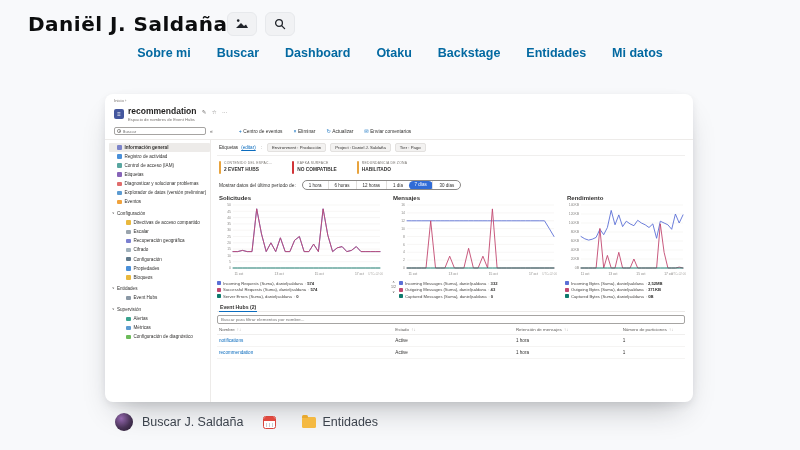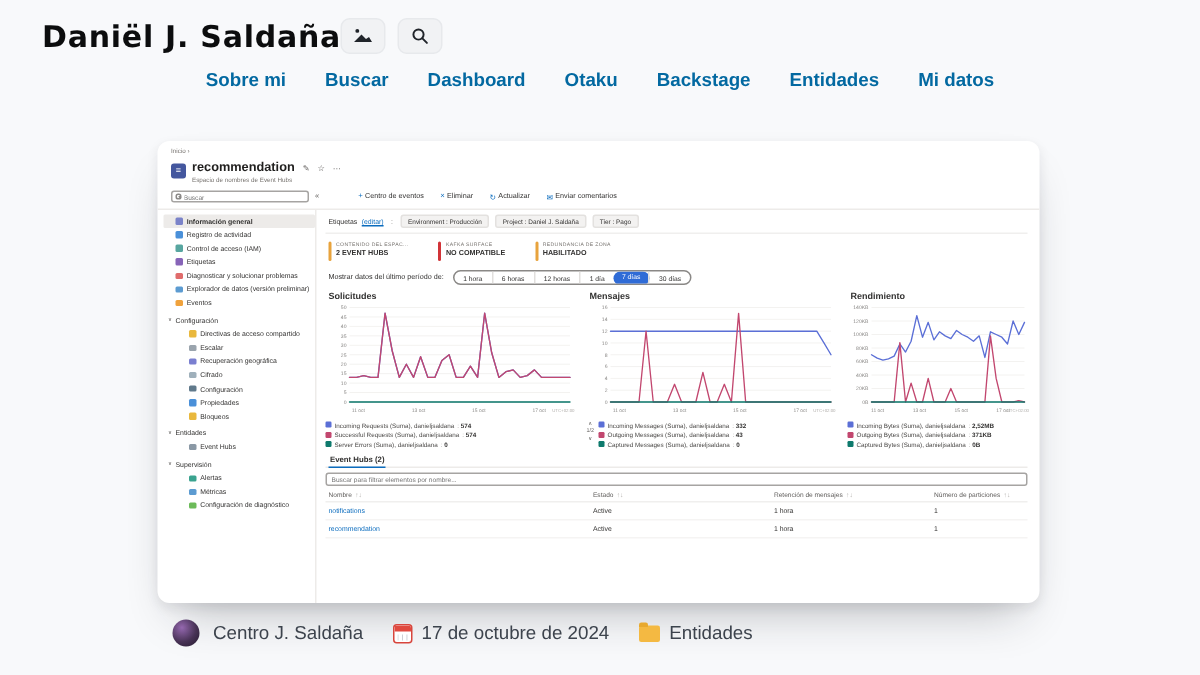--- a/index.html
+++ b/index.html
@@ -557,21 +557,20 @@
                 </div>
               </div>
           </div>
         </section>
       </div>
     </div>
   </div>
 
   <div class="meta">
     <span class="avatar"></span>
-    <span>Centro J. Saldaña</span>
+    <span>Buscar J. Saldaña</span>
     <span class="gap"></span>
     <span class="cal-icon mi"></span>
-    <span>17 de octubre de 2024</span>
     <span class="gap"></span>
     <span class="folder-icon mi"></span>
     <span>Entidades</span>
   </div>
 </main>
 
 </body></html>

